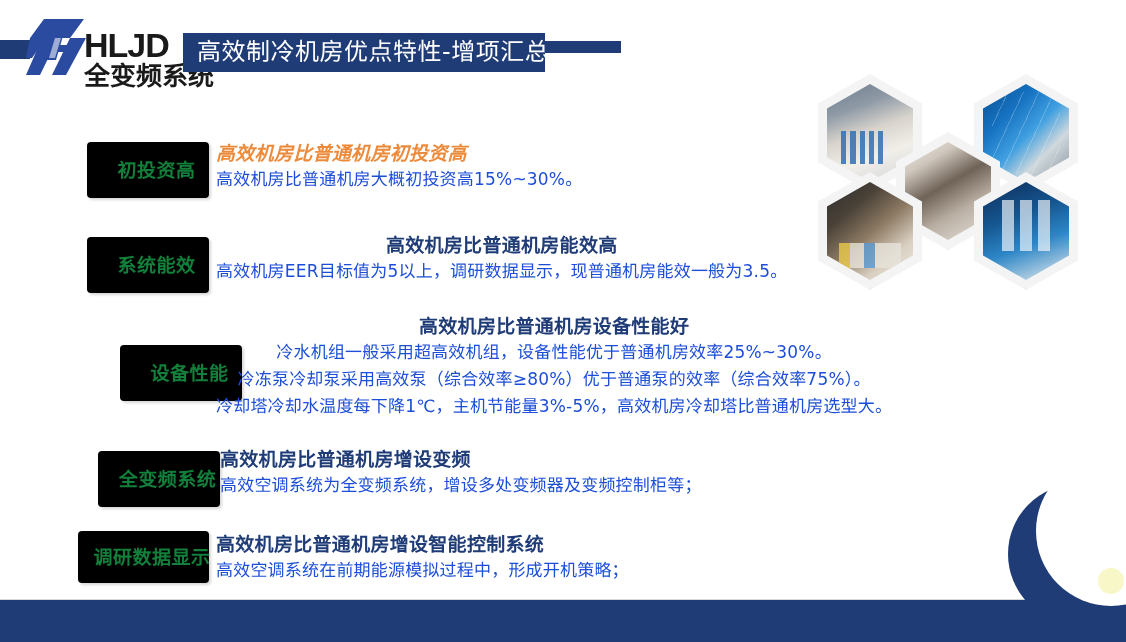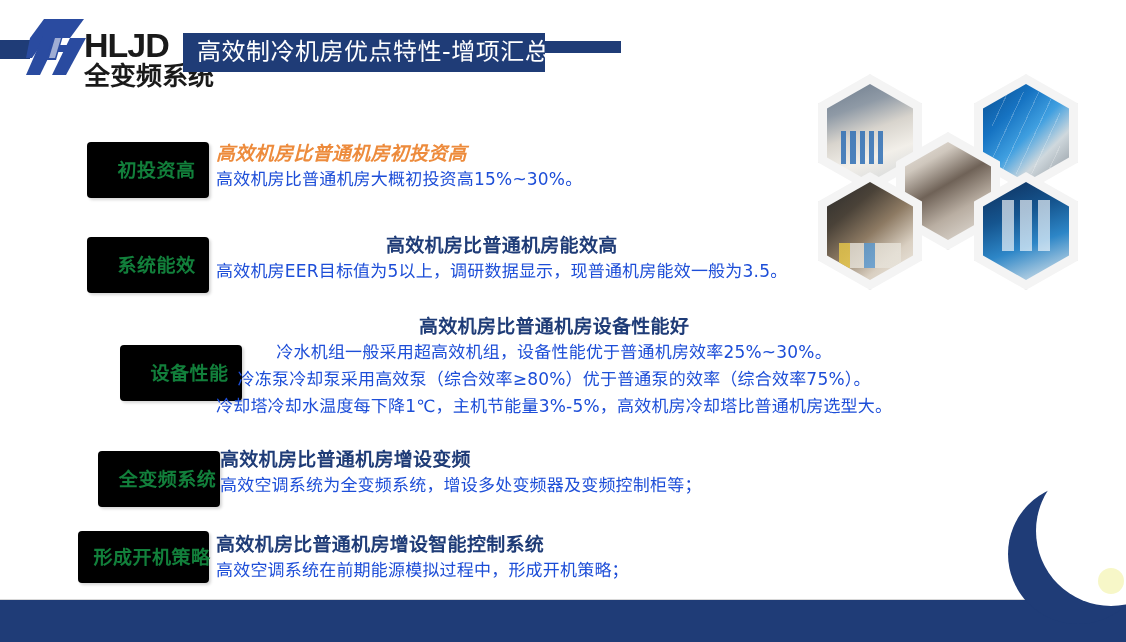--- a/index.html
+++ b/index.html
@@ -371,21 +371,21 @@
         <span class="tag-label">全变频系统</span>
       </div>
       <div class="content" style="left:220px; top:446px;">
         <div class="head">高效机房比普通机房增设变频</div>
         <div class="body-line">高效空调系统为全变频系统，增设多处变频器及变频控制柜等；</div>
       </div>
     </div>
 
     <div class="row">
       <div class="tag" style="left:78px; top:531px; width:131px; height:52px;">
-        <span class="tag-label">形成开机策略</span>
+        <span class="tag-label">调研数据显示</span>
       </div>
       <div class="content" style="left:216px; top:531px;">
         <div class="head">高效机房比普通机房增设智能控制系统</div>
         <div class="body-line">高效空调系统在前期能源模拟过程中，形成开机策略；</div>
       </div>
     </div>
 
   </div>
 
   <div class="bottom-rule"></div>

